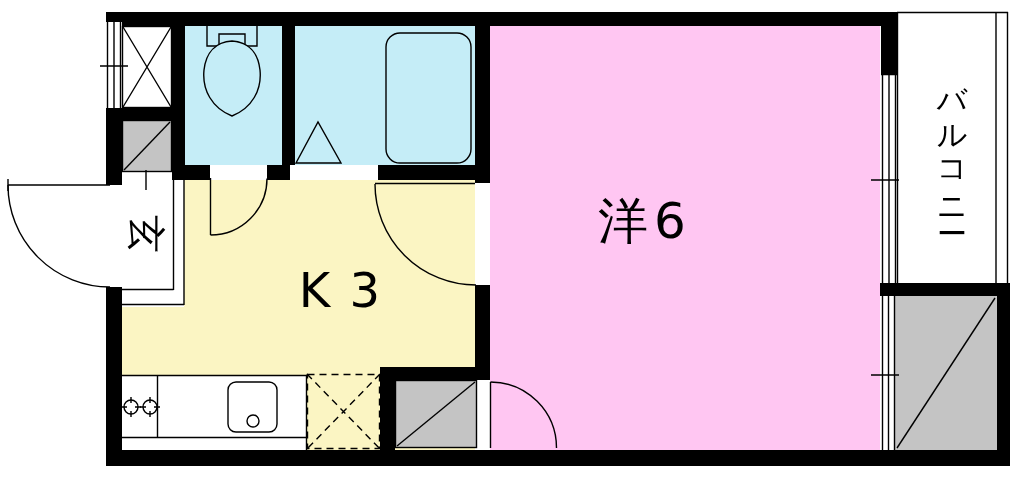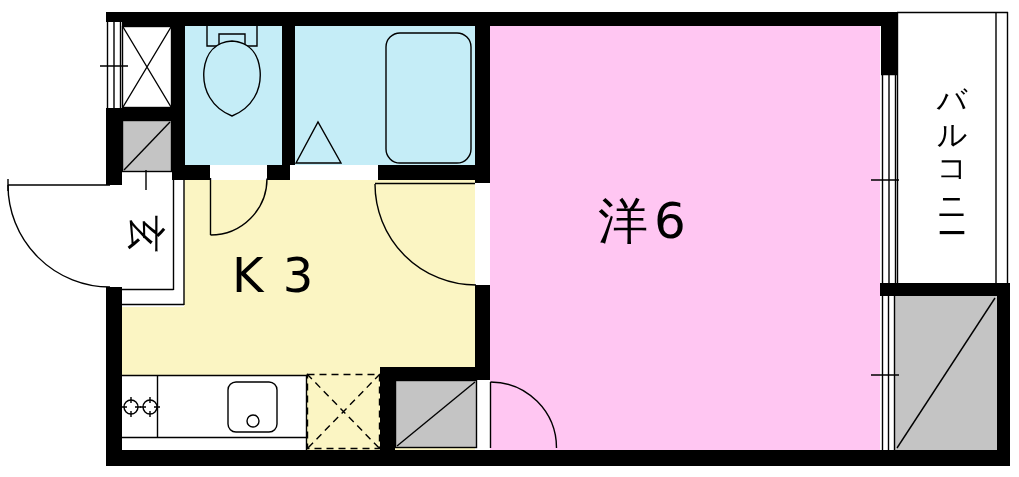--- a/index.html
+++ b/index.html
@@ -5,21 +5,21 @@
   html,body{margin:0;padding:0;background:#fff;}
   #stage{
     position:relative;width:1019px;height:477px;background:#fff;overflow:hidden;
     font-family:"DejaVu Sans","Liberation Sans",sans-serif;
   }
   .fill{position:absolute;z-index:1;}
   .wall{position:absolute;z-index:2;background:var(--wall,#000);}
   .cut{position:absolute;z-index:3;background:#fff;}
   #lines{position:absolute;left:0;top:0;z-index:4;}
   .label{position:absolute;z-index:5;color:#000;white-space:nowrap;}
-  .lbl-k3{left:232px;top:251px;width:150px;text-align:left;font-size:48px;line-height:48px;letter-spacing:2px;}
+  .lbl-k3{left:232px;top:266px;width:150px;text-align:right;font-size:48px;line-height:48px;letter-spacing:2px;}
   .lbl-west{left:598px;top:195px;width:155px;text-align:left;font-size:50px;line-height:52px;letter-spacing:6px;}
   .lbl-genkan{left:124px;top:212px;width:44px;height:44px;font-size:38px;line-height:44px;text-align:center;transform:rotate(90deg);}
   .lbl-balcony{left:933px;top:66px;height:220px;font-size:30px;letter-spacing:4px;writing-mode:vertical-rl;text-orientation:upright;line-height:38px;}
 </style>
 </head>
 <body>
 
 <div id="stage">
 
   <div class="fill" style="left:183px;top:26px;width:99px;height:139px;background:var(--wet);"></div>

